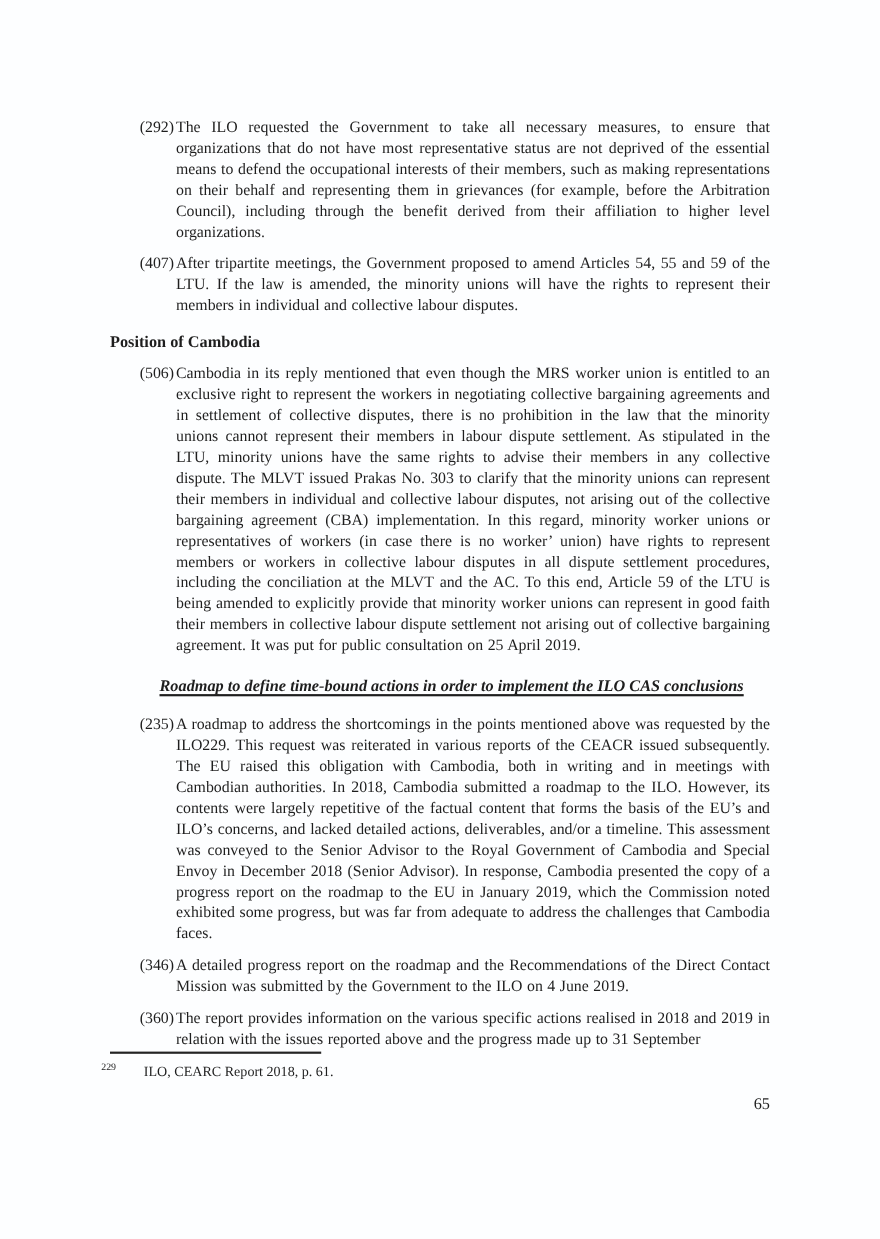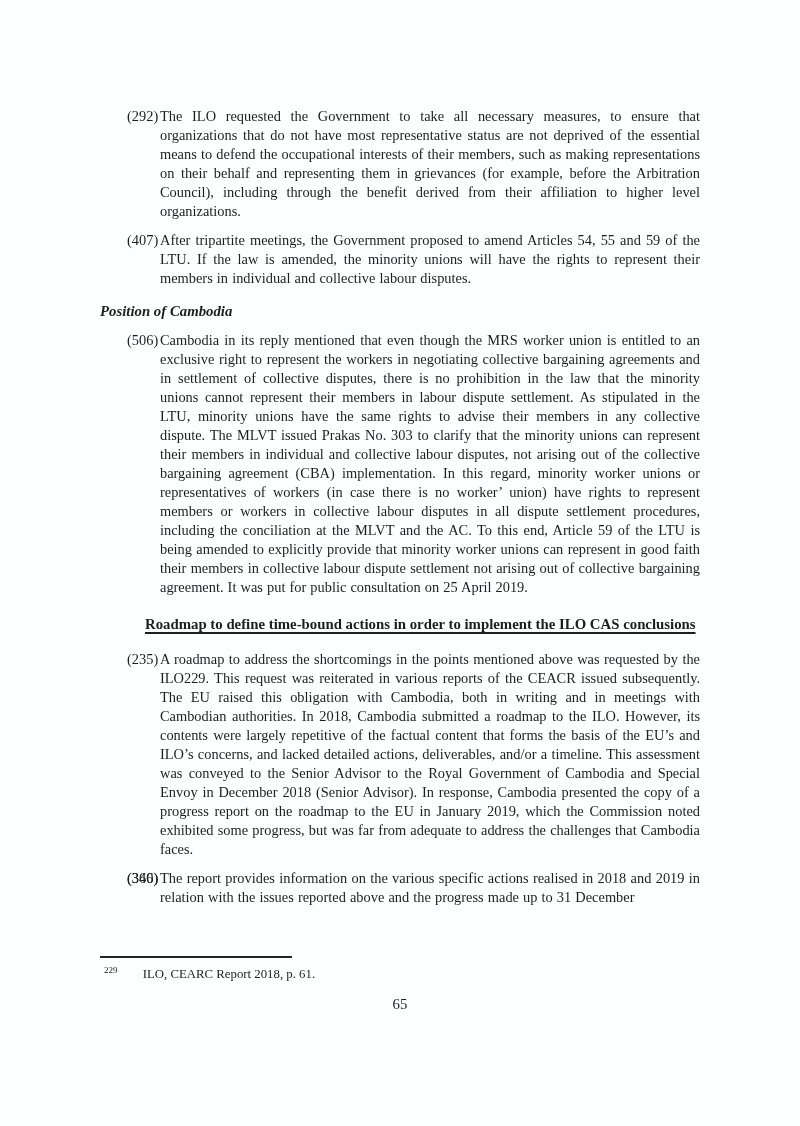--- a/index.html
+++ b/index.html
@@ -36,68 +36,68 @@
     word-spacing: 0.5px;
   }
   .para-number {
     position: absolute;
     left: 27px;
     top: 0;
     white-space: nowrap;
   }
   .heading-italic {
     font-weight: bold;
-    font-style: italic;
     font-size: 14.8px;
     line-height: 19px;
     margin: 14px 0 10px 0;
   }
   .heading-roadmap {
     font-weight: bold;
     font-size: 14.8px;
     line-height: 21.5px;
     padding-left: 45px;
     margin: 17px 0 14px 0;
     text-align: justify;
   }
   .heading-roadmap .underlined {
     text-decoration: underline;
     text-decoration-thickness: 1.5px;
     text-underline-offset: 3px;
+    font-style: italic;
   }
   .footnote-rule {
     position: absolute;
     left: 100px;
     top: 956px;
     width: 192px;
     height: 0;
     border-top: 2px solid #242424;
   }
   .footnote {
     position: absolute;
-    left: 100px;
+    left: 88px;
     top: 962px;
     width: 600px;
     font-size: 12.8px;
     line-height: 17px;
   }
   .footnote-marker {
     font-size: 9px;
     vertical-align: 5px;
     padding-left: 4px;
   }
   .footnote-text {
     margin-left: 22px;
   }
   .page-number {
     position: absolute;
     left: 100px;
     top: 996px;
     width: 600px;
-    text-align: center;
+    text-align: right;
     font-size: 14.8px;
   }
 </style>
 </head>
 <body>
 
 <div class="page">
   <div class="content">
 
     <div class="para">
@@ -121,25 +121,26 @@
       <span class="underlined">Roadmap to define time-bound actions in order to implement the ILO CAS conclusions</span>
     </div>
 
     <div class="para">
       <span class="para-number">(235)</span>
       <span>A roadmap to address the shortcomings in the points mentioned above was requested by the ILO229. This request was reiterated in various reports of the CEACR issued subsequently. The EU raised this obligation with Cambodia, both in writing and in meetings with Cambodian authorities. In 2018, Cambodia submitted a roadmap to the ILO. However, its contents were largely repetitive of the factual content that forms the basis of the EU’s and ILO’s concerns, and lacked detailed actions, deliverables, and/or a timeline. This assessment was conveyed to the Senior Advisor to the Royal Government of Cambodia and Special Envoy in December 2018 (Senior Advisor). In response, Cambodia presented the copy of a progress report on the roadmap to the EU in January 2019, which the Commission noted exhibited some progress, but was far from adequate to address the challenges that Cambodia faces.</span>
     </div>
 
     <div class="para">
       <span class="para-number">(346)</span>
+      <span>A detailed progress report on the roadmap and the Recommendations of the Direct Contact Mission was submitted by the Government to the ILO on 4 June 2019.</span>
     </div>
 
     <div class="para">
       <span class="para-number">(360)</span>
-      <span>The report provides information on the various specific actions realised in 2018 and 2019 in relation with the issues reported above and the progress made up to 31 December</span>
+      <span>The report provides information on the various specific actions realised in 2018 and 2019 in relation with the issues reported above and the progress made up to 31 September</span>
     </div>
 
   </div>
 
   <div class="footnote-rule"></div>
 
   <div class="footnote">
     <span class="footnote-marker">229</span>
     <span class="footnote-text">ILO, CEARC Report 2018, p. 61.</span>
   </div>

